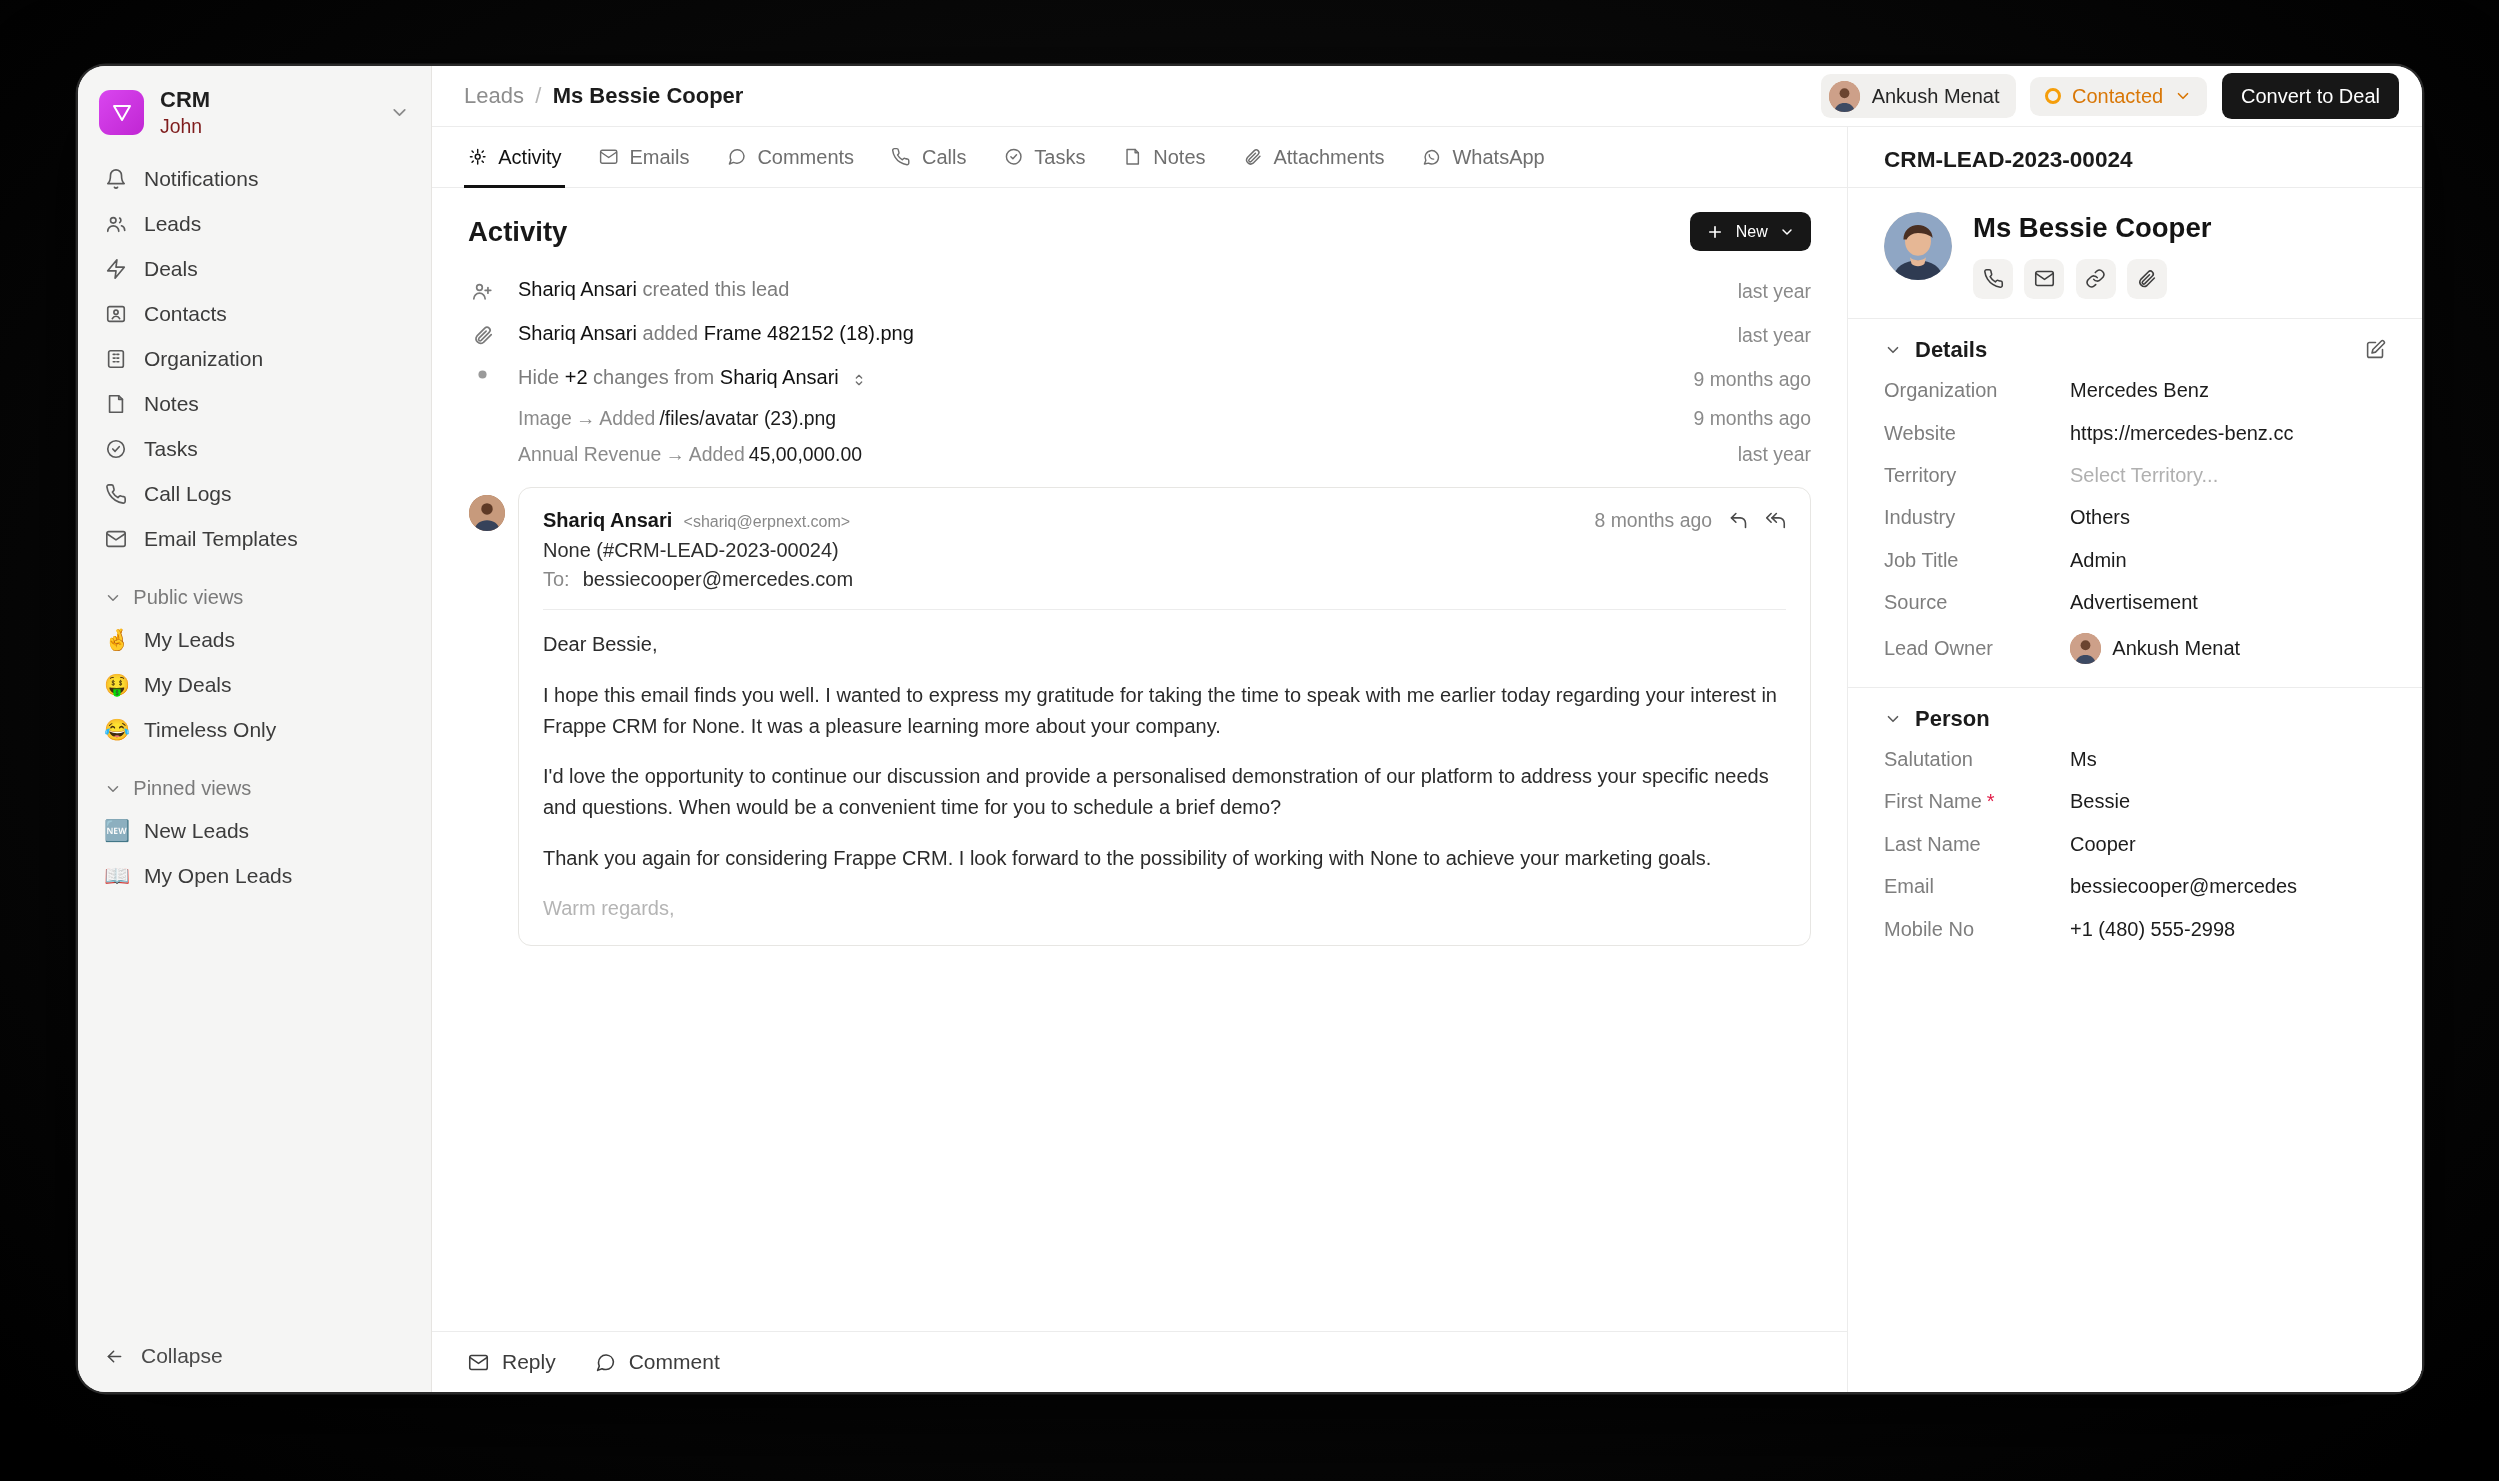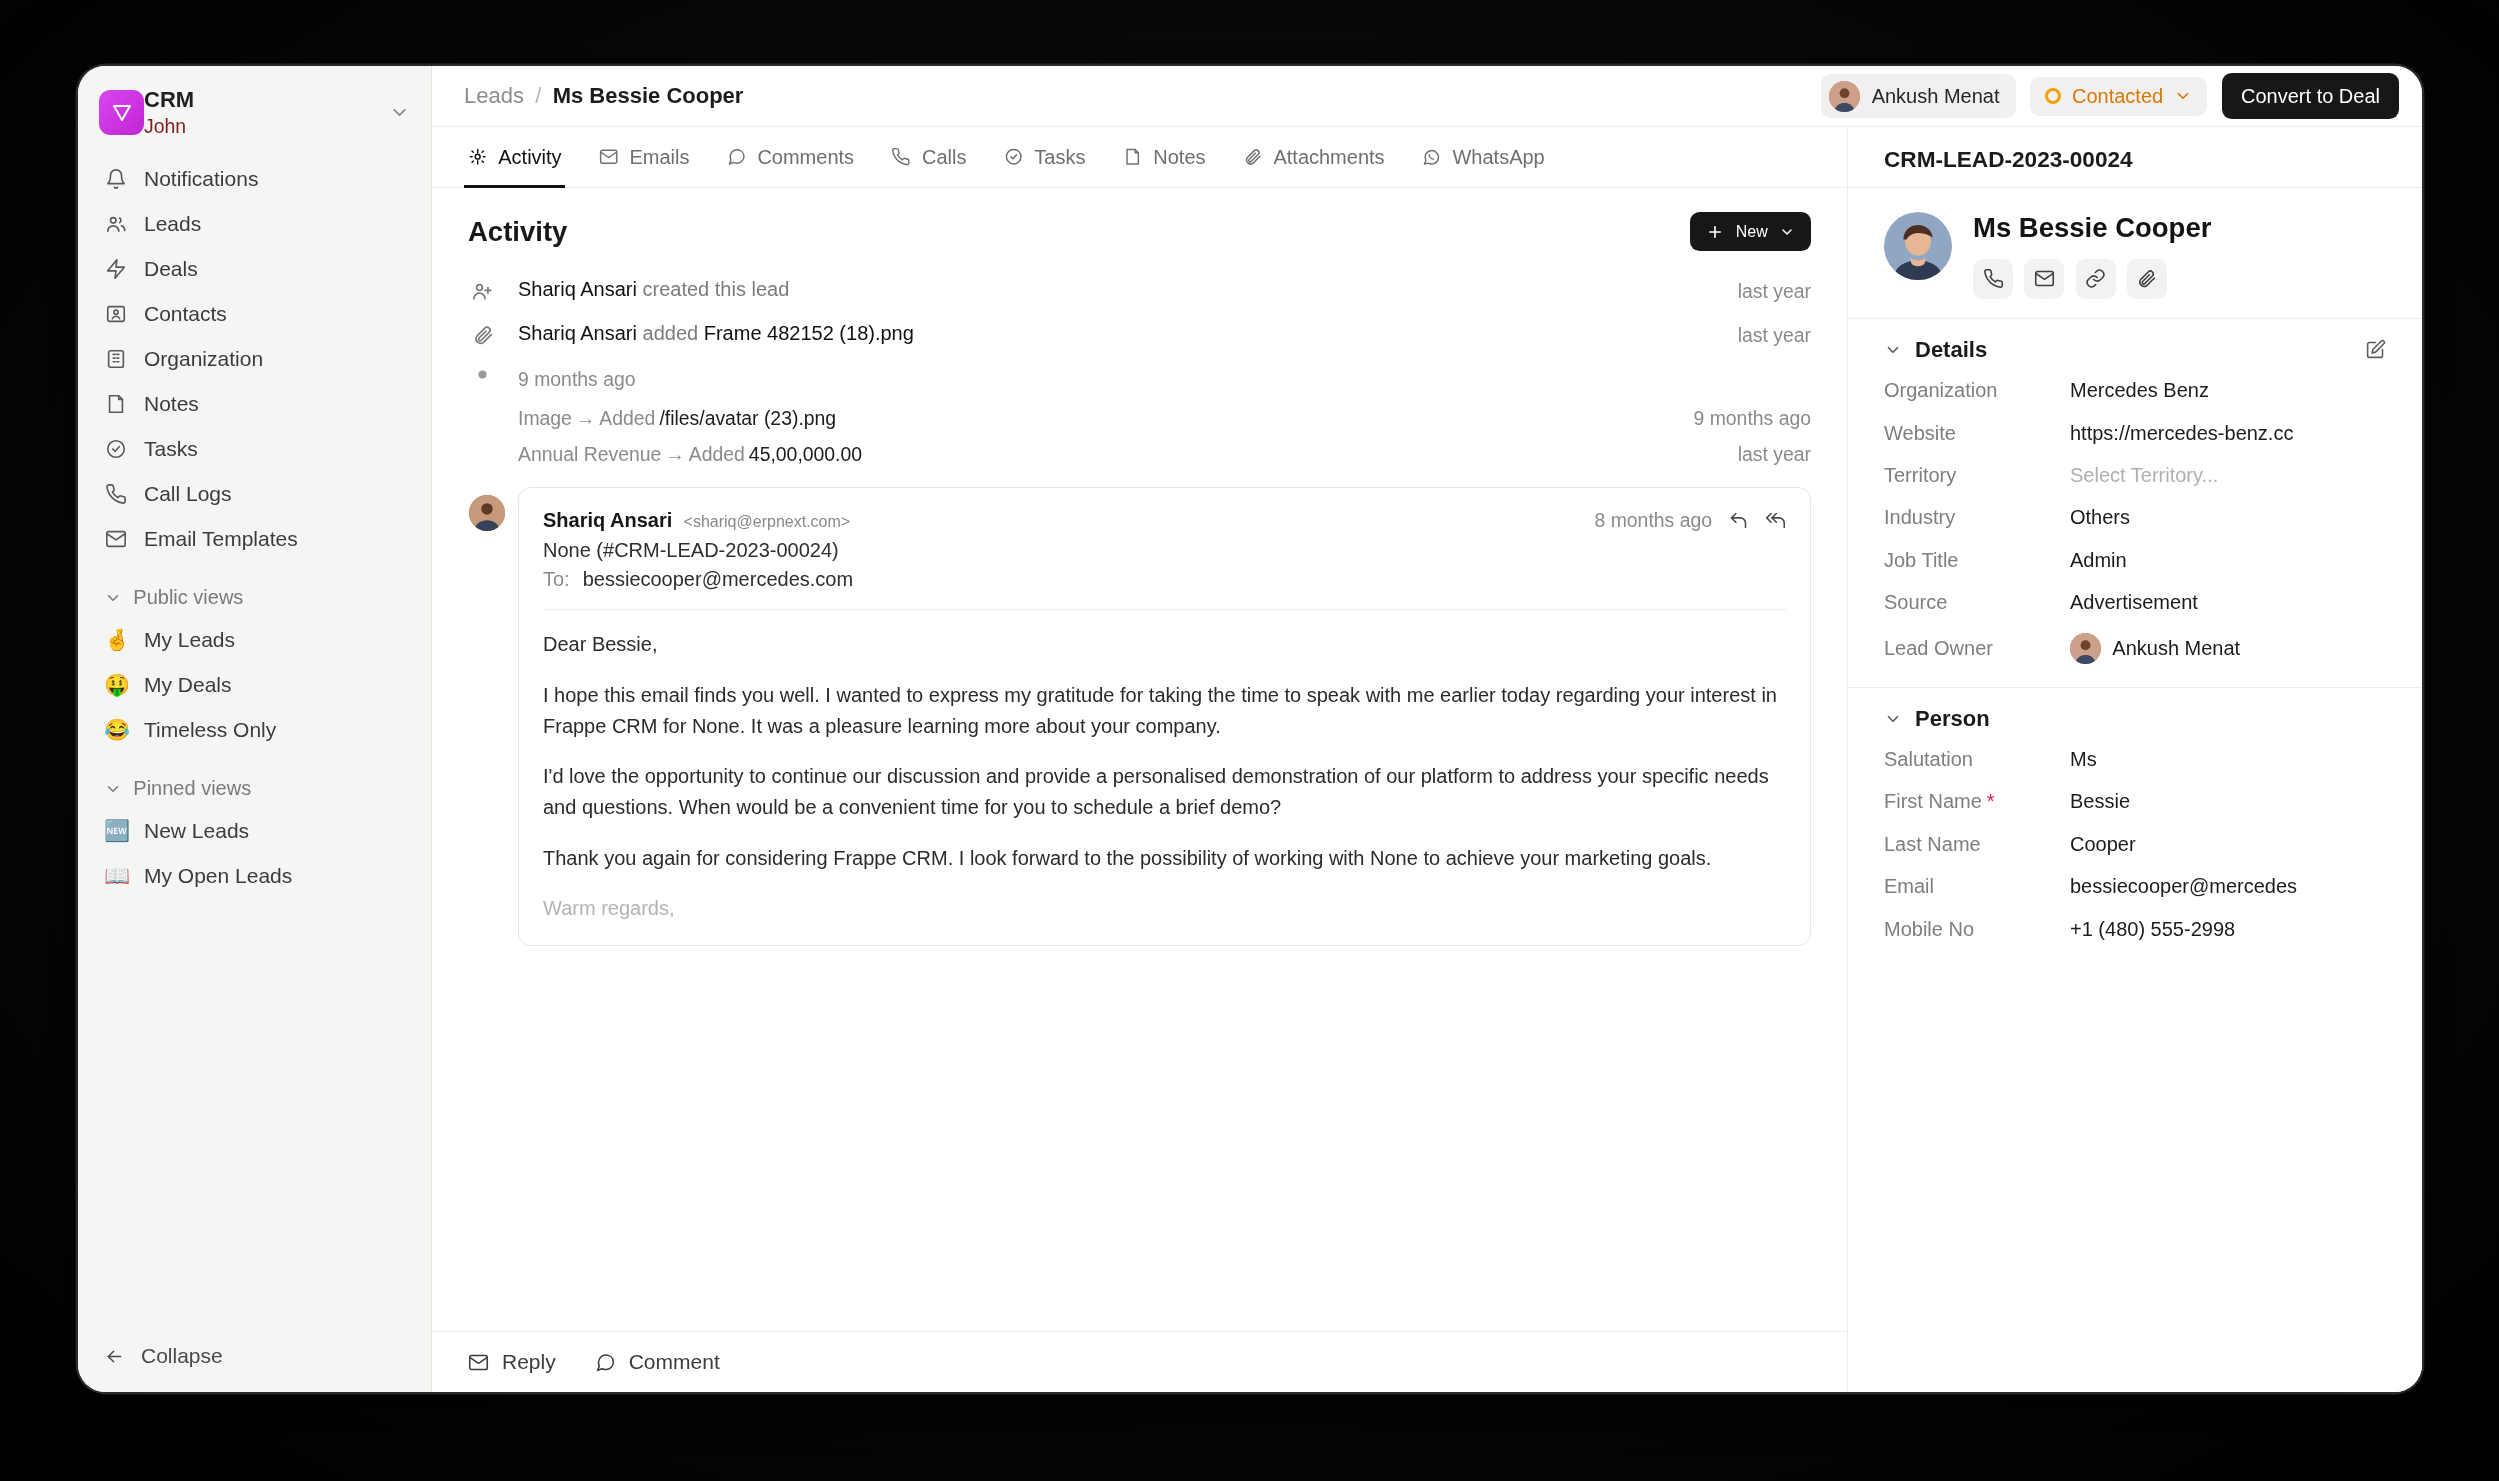--- a/index.html
+++ b/index.html
@@ -31,21 +31,21 @@
   .sidebar {
     width: 354px;
     background: #f5f5f4;
     border-right: 0.8px solid #e6e4e1;
     display: flex;
     flex-direction: column;
     flex-shrink: 0;
   }
   .sb-brand {
     display: flex; align-items: center;
-    gap: 0;
+    gap: 16px;
     padding: 21px 21px 18px 21px;
   }
   .sb-logo {
     width: 45px; height: 45px;
     border-radius: 11.3px;
     background: linear-gradient(135deg, #d946ef 0%, #c026d3 100%);
     display: flex; align-items: center; justify-content: center;
     flex-shrink: 0;
   }
   .sb-brand-text { flex: 1; line-height: 1.2; }
@@ -610,20 +610,30 @@
               </span>
               <span class="tl-time">last year</span>
             </div>
 
             <div class="tl-row">
               <span class="tl-ico">
                 <svg width="13" height="13" viewBox="0 0 16 16">
                       <circle cx="8" cy="8" r="5" fill="#9a9a9a"></circle>
                     </svg>
               </span>
+              <span class="tl-text">
+                <span class="muted">Hide</span>
+                <span class="strong">+2</span>
+                <span class="muted">changes from</span>
+                <span class="strong">Shariq Ansari</span>
+                <span style="display:inline-block;vertical-align:-3.2px;margin-left:6.5px;color:#6f6f6f"><svg width="16" height="16" viewBox="0 0 24 24" fill="none" stroke="currentColor" stroke-width="2" stroke-linecap="round" stroke-linejoin="round">
+                        <polyline points="8 9 12 5 16 9"></polyline>
+                        <polyline points="16 15 12 19 8 15"></polyline>
+                      </svg></span>
+              </span>
               <span class="tl-time">9 months ago</span>
             </div>
 
             <div class="tl-sub">
               <span class="lbl">Image</span>
               <span class="lbl">→</span>
               <span class="lbl">Added</span>
               <span class="val">/files/avatar (23).png</span>
               <span class="tl-sub-time">9 months ago</span>
             </div>

